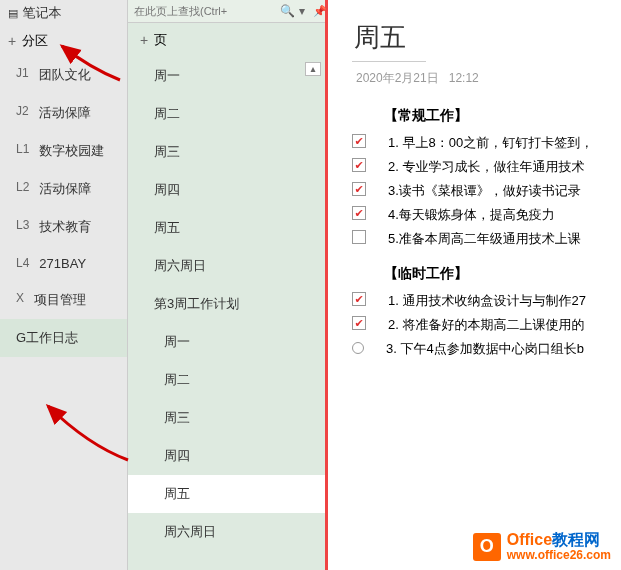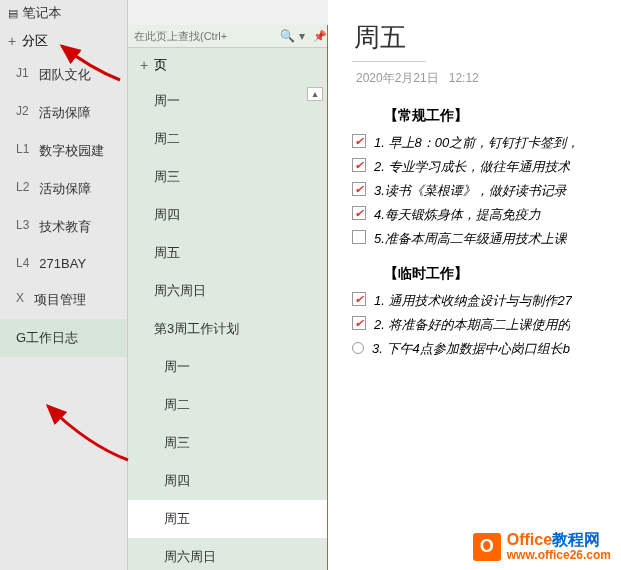--- a/index.html
+++ b/index.html
@@ -62,24 +62,23 @@
       background: #d8e6da;
     }
     .section-label {
       color: #666;
       font-size: 12px;
     }
     
     .pages-panel {
       width: 200px;
       background: #deeae0;
-      border-right: 1px solid #ef4444;
+      border-right: 3px solid #ef4444;
       flex-shrink: 0;
       position: relative;
-      margin-top: 25px;
     }
     .search-bar {
       display: flex;
       align-items: center;
       padding: 4px 6px;
       background: #e8f0e8;
       border-bottom: 1px solid #ccc;
       font-size: 12px;
       color: #999;
       gap: 4px;
@@ -163,22 +162,21 @@
       color: #000;
       padding-left: 32px;
       margin-bottom: 6px;
       font-family: Liberation Serif, serif;
     }
     .task-item {
       display: flex;
       align-items: flex-start;
       padding: 3px 0;
       font-size: 13px;
-      gap: 8px;
-      font-style: italic;
+      gap: 22px;
     }
     .task-checkbox {
       width: 14px;
       height: 14px;
       border: 1px solid #999;
       display: inline-flex;
       align-items: center;
       justify-content: center;
       font-size: 11px;
       color: #e03030;

